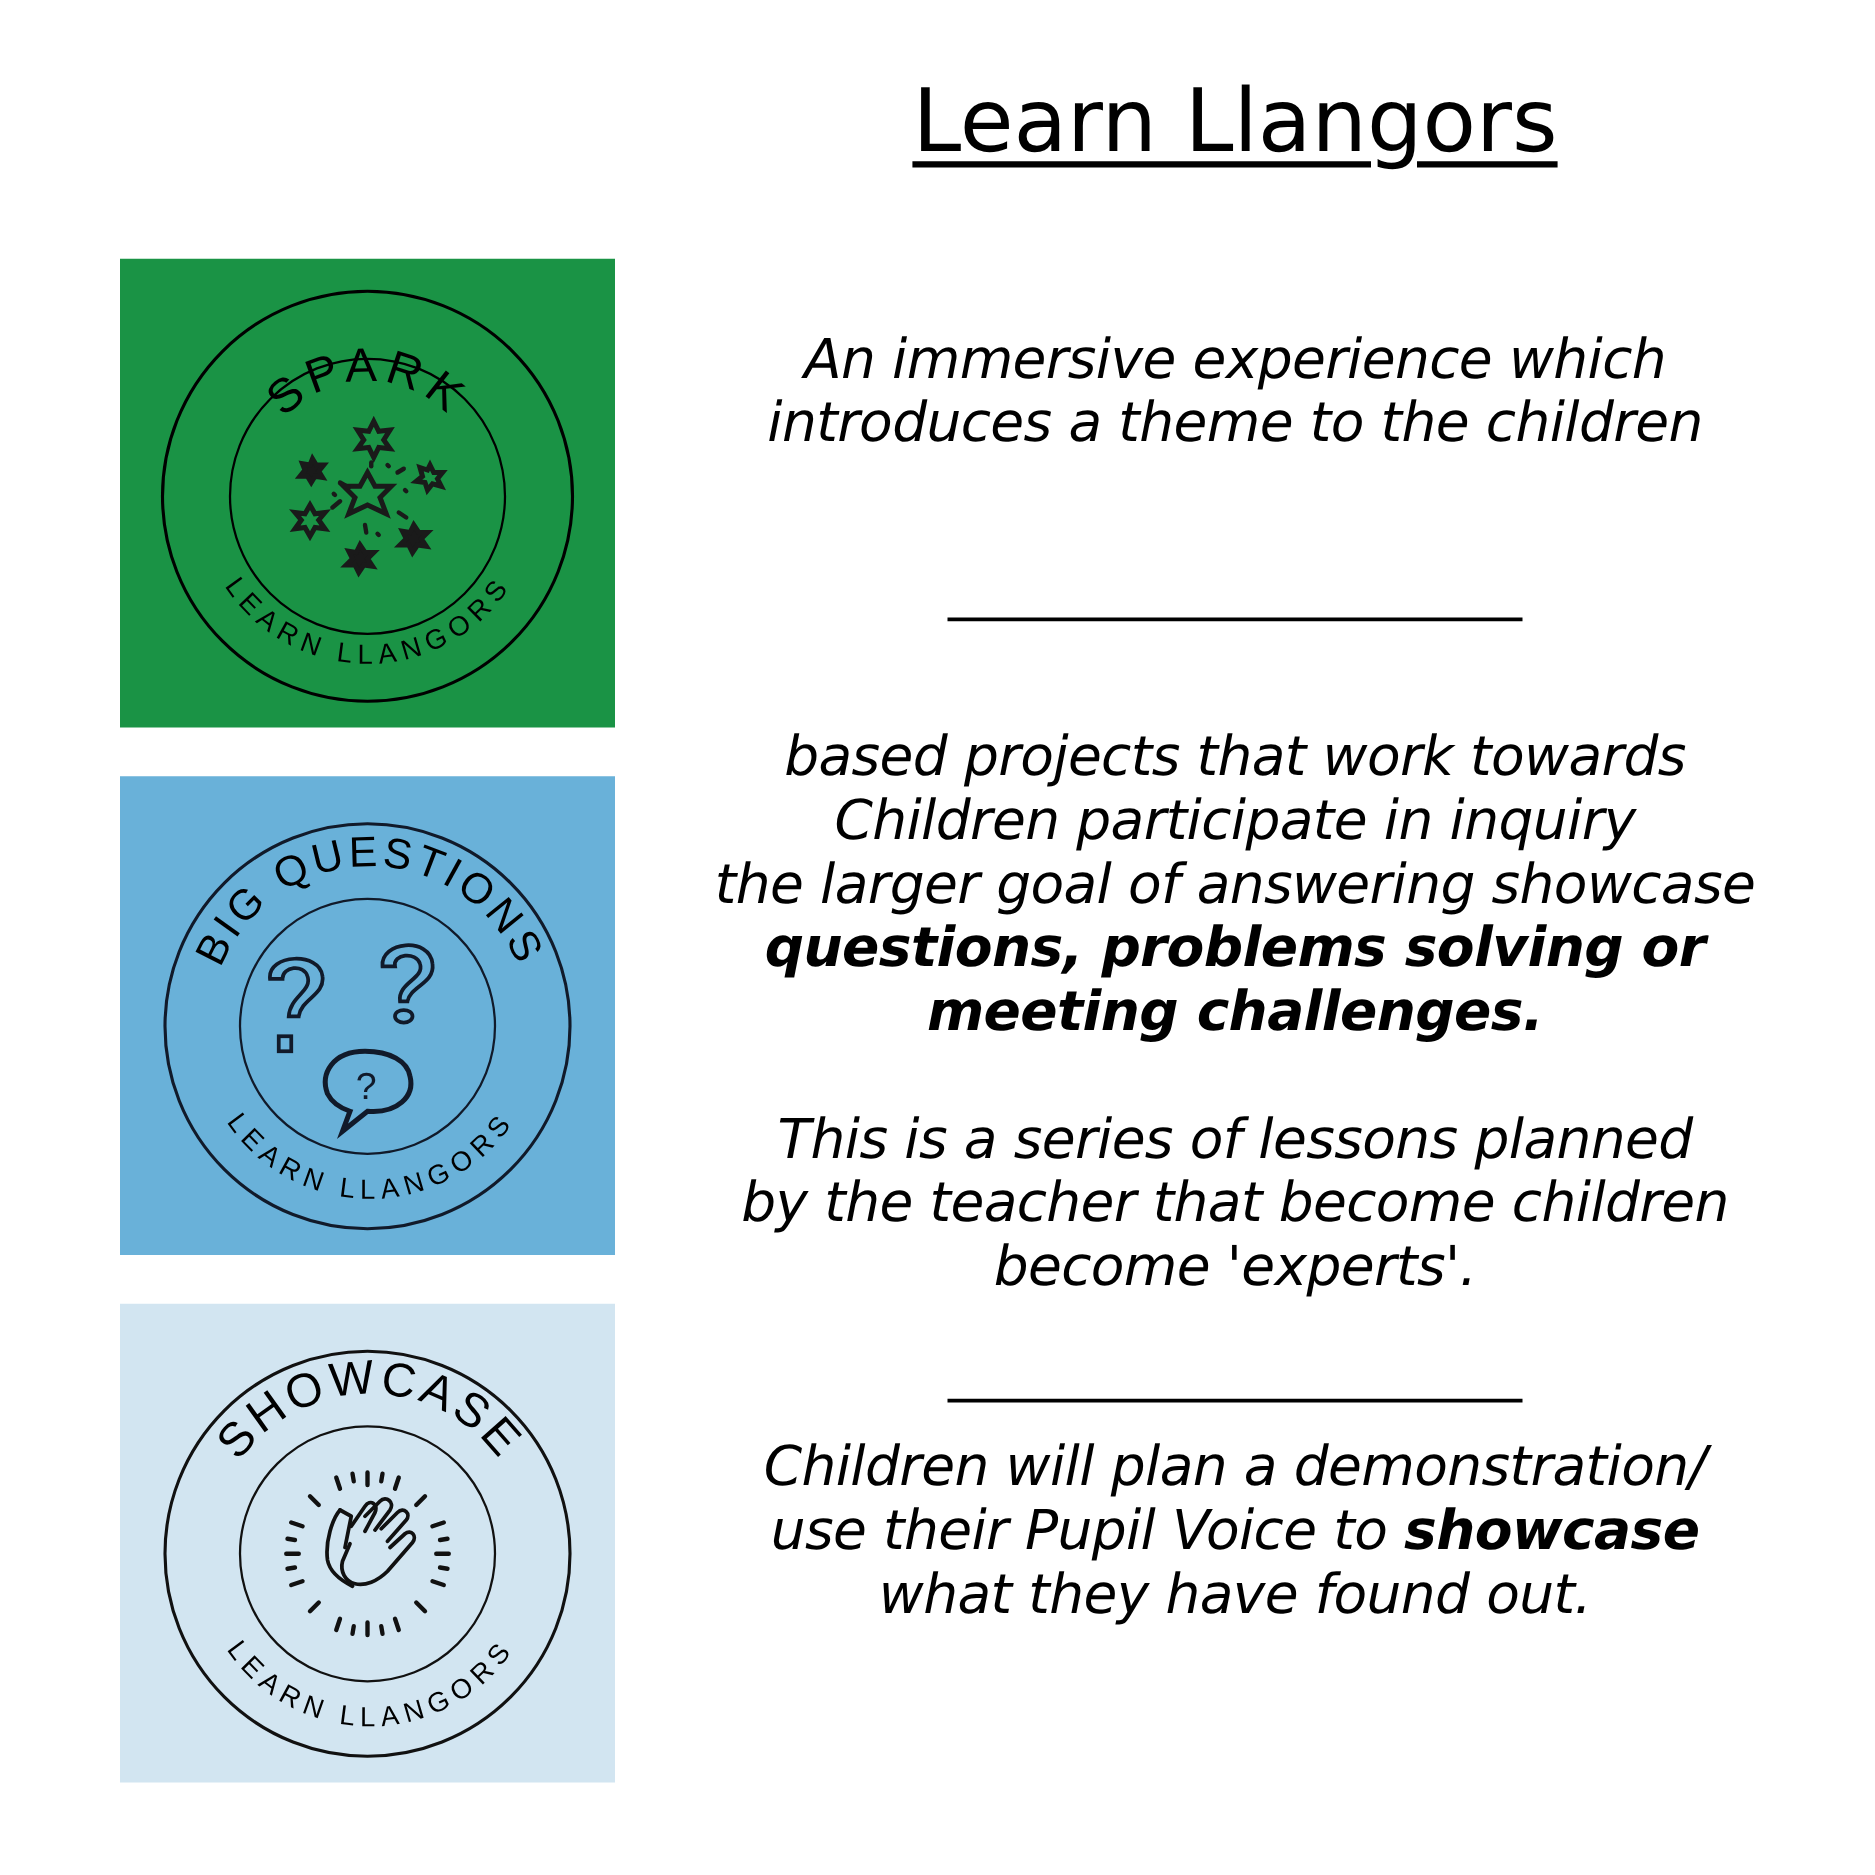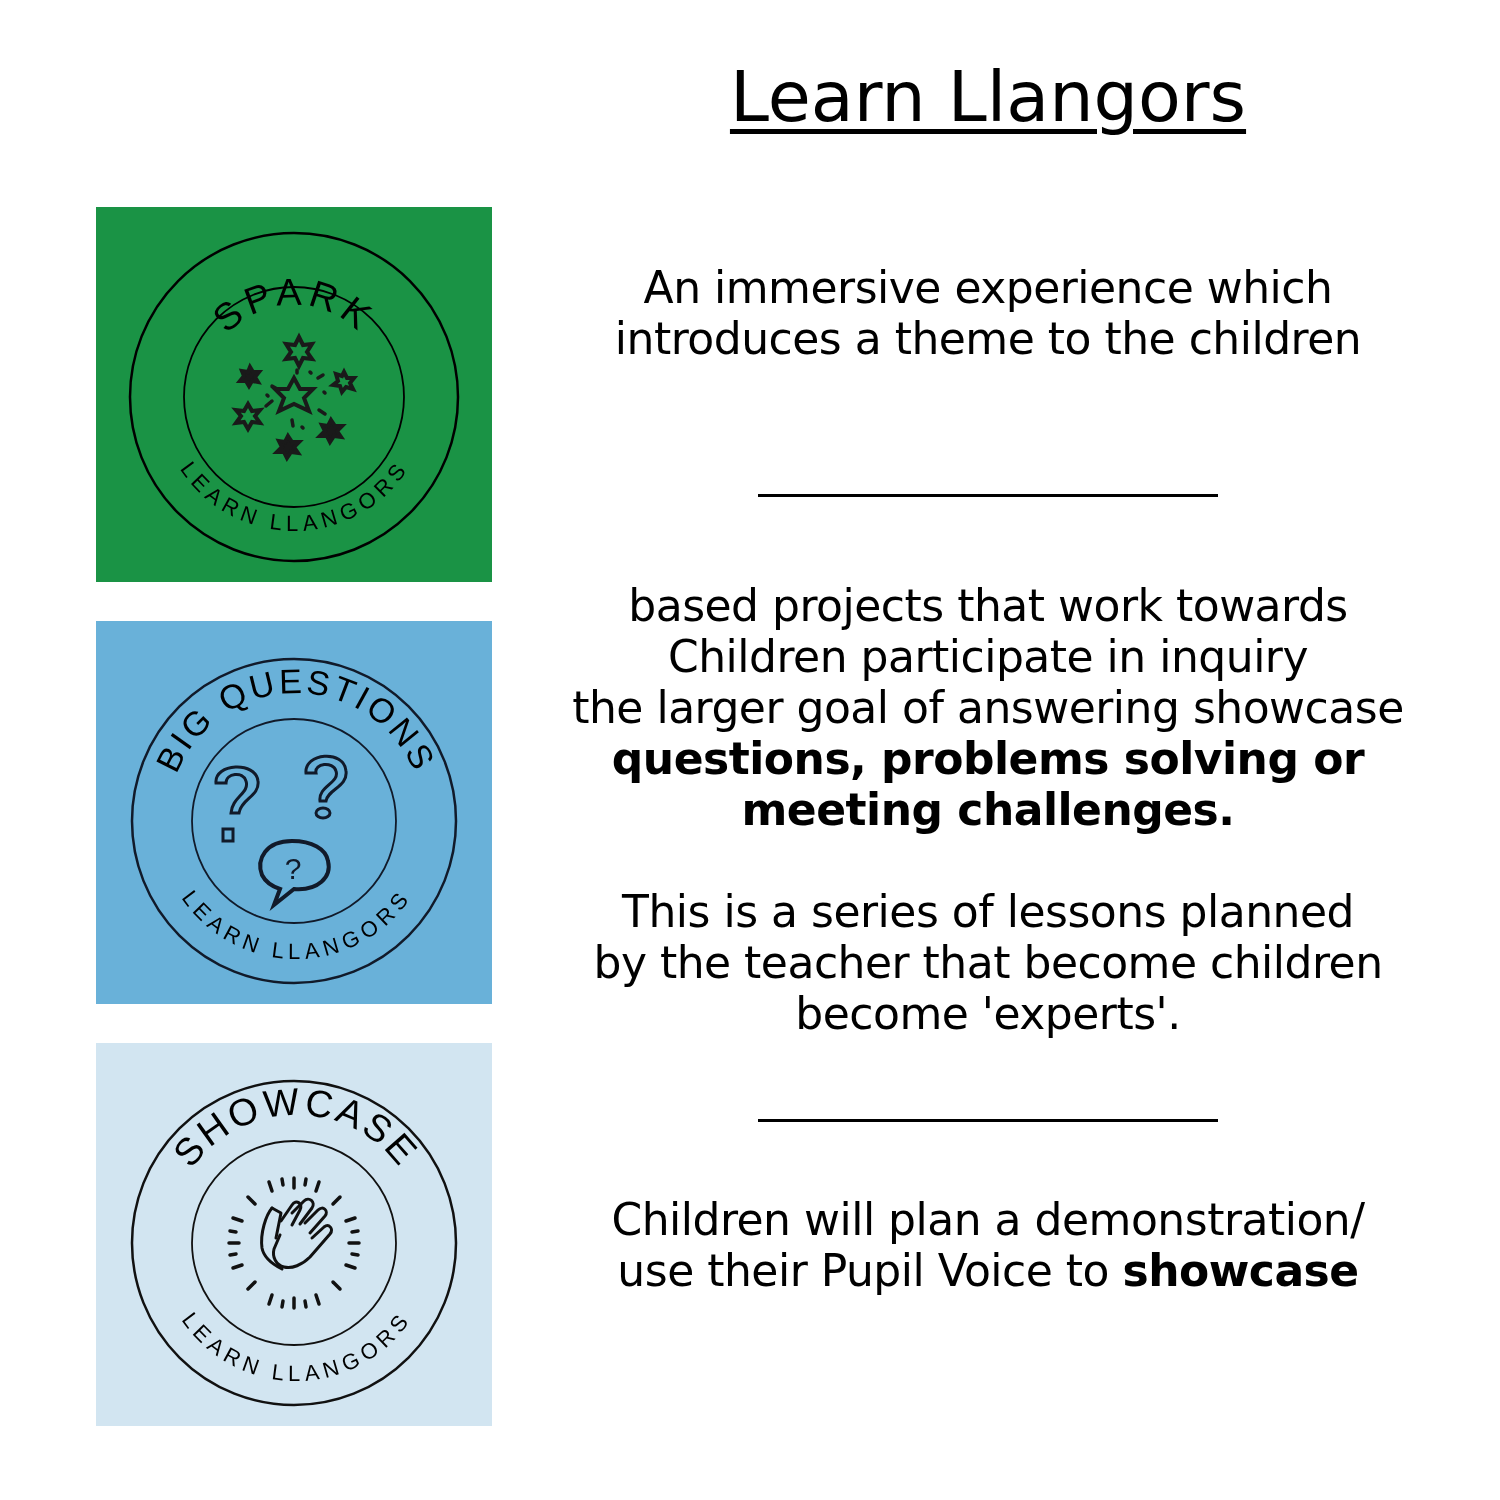--- a/index.html
+++ b/index.html
@@ -18,25 +18,25 @@
   .b2 { top: 621px; height: 383px; background: #69b1d9; }
   .b3 { top: 1043px; height: 383px; background: #d2e5f1; }
   .txt {
     position: absolute; left: 540px; width: 896px; text-align: center;
     font-size: 44px; line-height: 51px; letter-spacing: -0.5px;
   }
   .txt b { font-weight: bold; }
   .t1 { top: 262px; }
   .t2 { top: 580px; }
   .t3 { top: 886px; }
-  .t4 { top: 1194px; }
+  .t4 { top: 1148px; }
   .divider { position: absolute; left: 758px; width: 460px; height: 3px; background: #000; }
   .d1 { top: 494px; }
   .d2 { top: 1119px; }
-  .line { display: block; white-space: nowrap; }
+  .line { display: block; white-space: nowrap; font-style: italic; }
 </style>
 </head>
 <body>
 
 <div class="title"><span>Learn Llangors</span></div>
 
 <div class="badge b1">
   <svg viewBox="0 0 396 375">
     <defs>
       <path id="arcTop1" d="M 108 188 A 90 90 0 0 1 288 188"></path>
@@ -169,13 +169,14 @@
   <span class="line">This is a series of lessons planned</span>
   <span class="line">by the teacher that become children</span>
   <span class="line">become 'experts'.</span>
 </div>
 
 <div class="divider d2"></div>
 
 <div class="txt t4">
   <span class="line">Children will plan a demonstration/</span>
   <span class="line"><span>use their Pupil Voice to </span><b>showcase</b></span>
+  <span class="line">what they have found out.</span>
 </div>
 
 </body></html>

